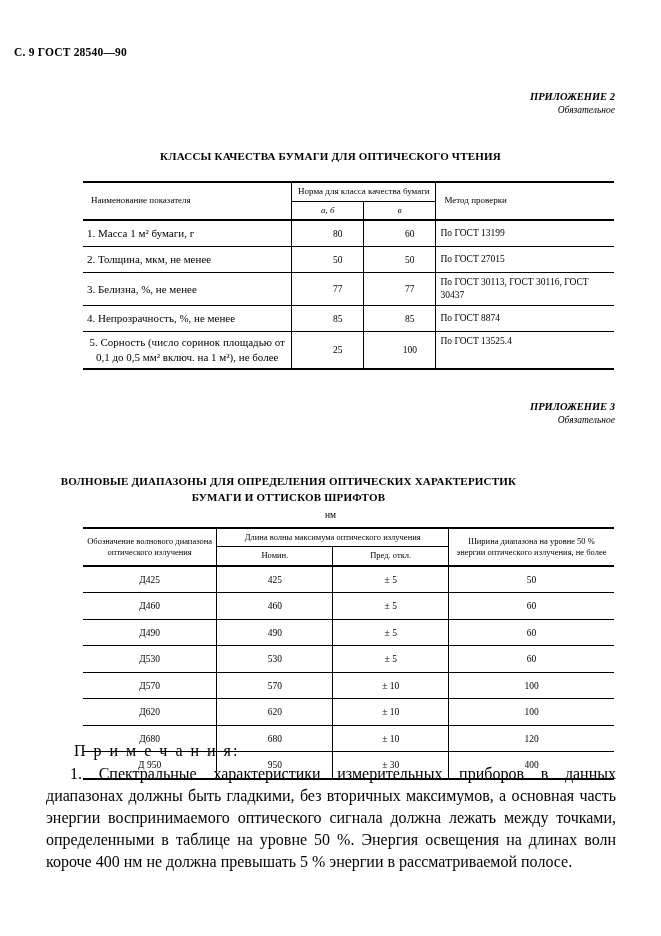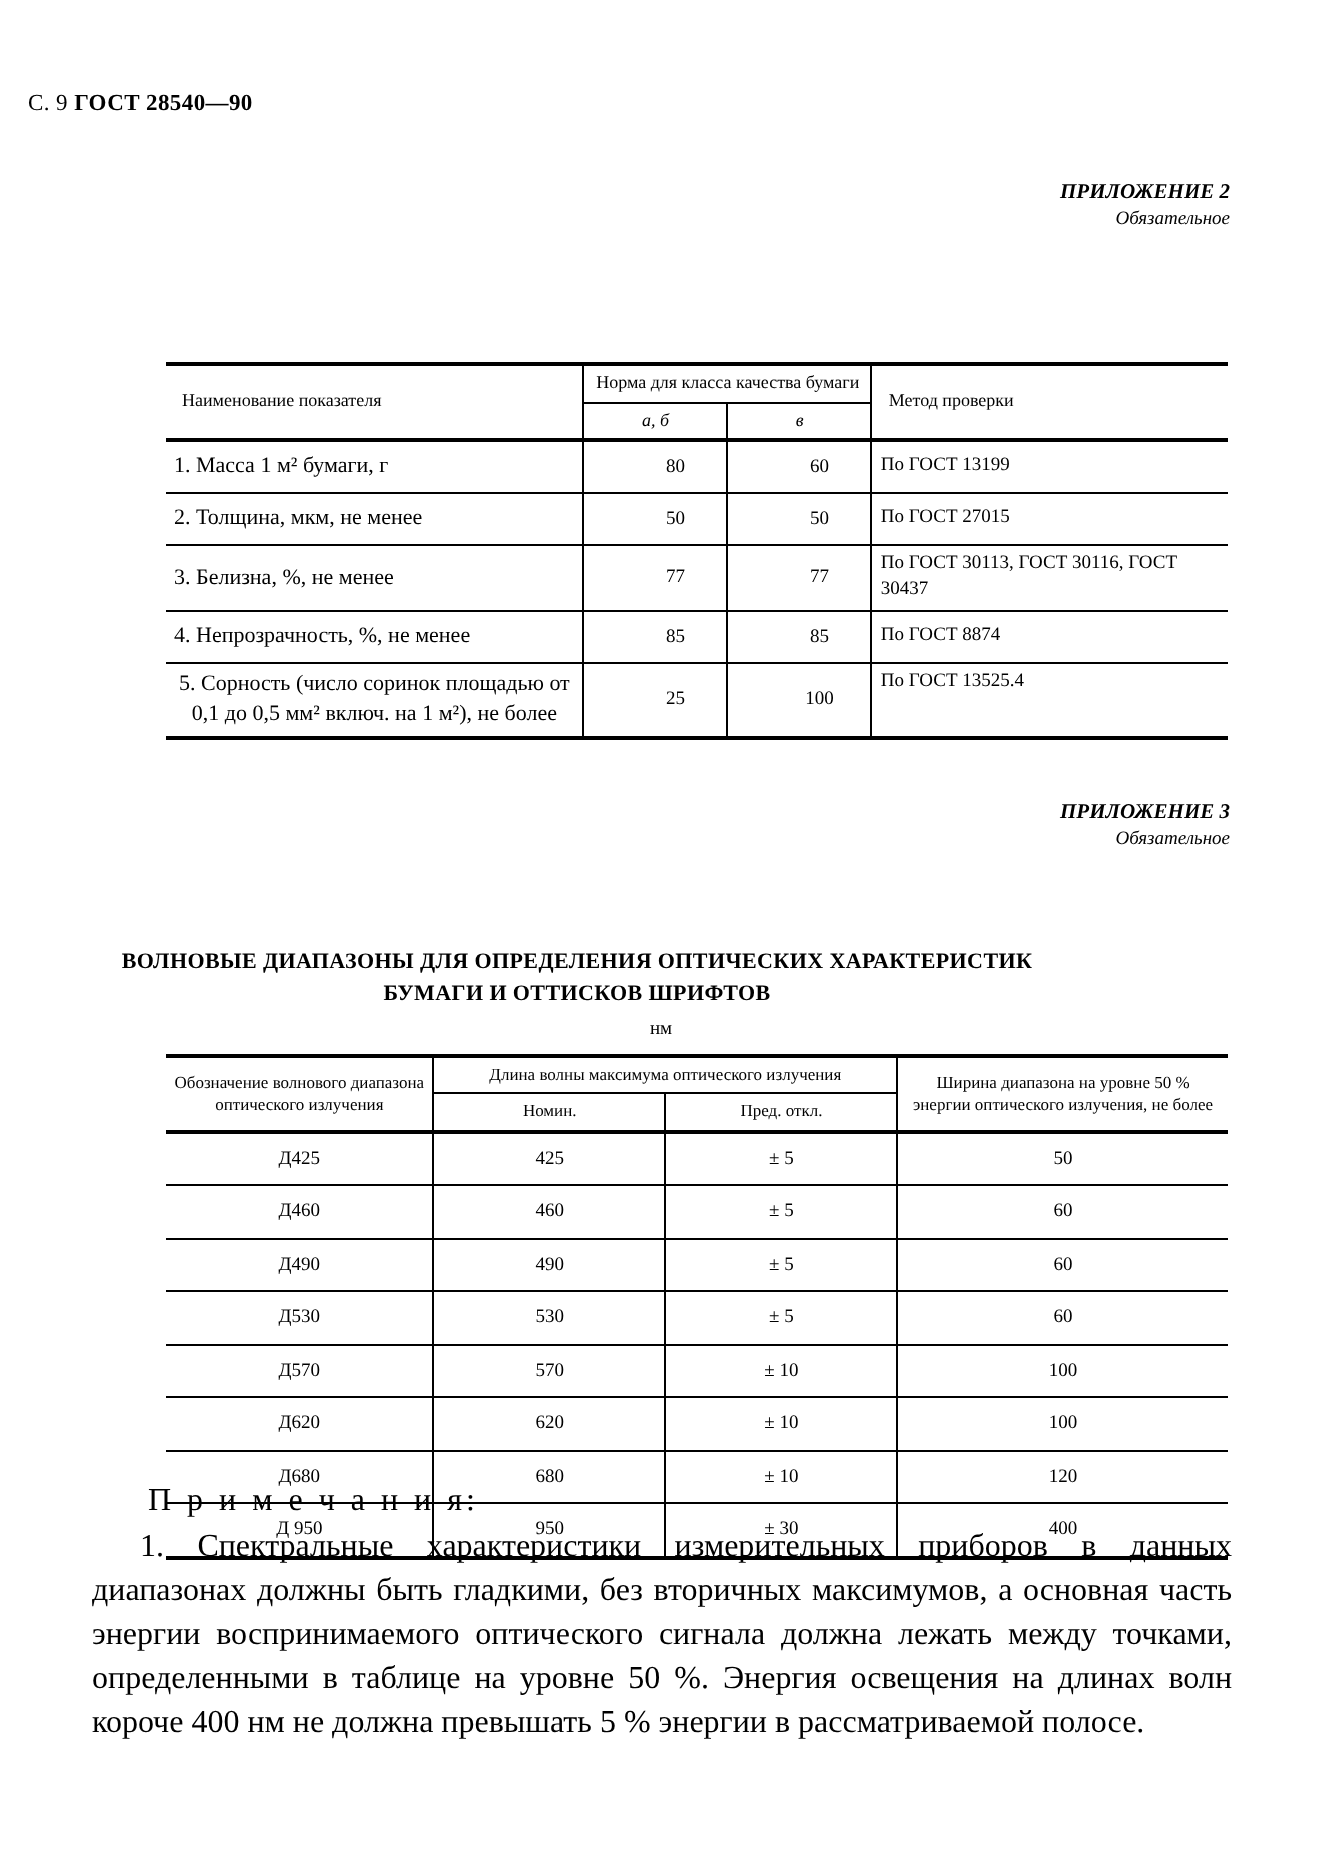--- a/index.html
+++ b/index.html
@@ -23,21 +23,21 @@
     padding: 0 46px;
   }
   .page-header {
     position: absolute;
     top: 46px;
     left: 14px;
     font-size: 11.5px;
     letter-spacing: 0.2px;
   }
   .page-header .num {
-    font-weight: normal;
+    font-weight: bold;
   }
   .page-header .std {
     font-weight: bold;
   }
   .appendix-block {
     text-align: right;
     font-style: italic;
     line-height: 1.35;
   }
   .appendix-1 {
@@ -188,20 +188,21 @@
   <div class="page-header">
     <span class="num">С. 9</span>
     <span class="std">ГОСТ 28540—90</span>
   </div>
 
   <div class="appendix-block appendix-1">
     <span class="appendix-title">ПРИЛОЖЕНИЕ 2</span>
     <span class="appendix-sub">Обязательное</span>
   </div>
 
+  <div class="section-title title-1">КЛАССЫ КАЧЕСТВА БУМАГИ ДЛЯ ОПТИЧЕСКОГО ЧТЕНИЯ</div>
 
   <table class="tbl1">
     <colgroup>
       <col style="width:208px">
         <col style="width:66px">
         <col style="width:66px">
         <col style="width:178px">
     </colgroup>
     <tbody>
       <tr>

